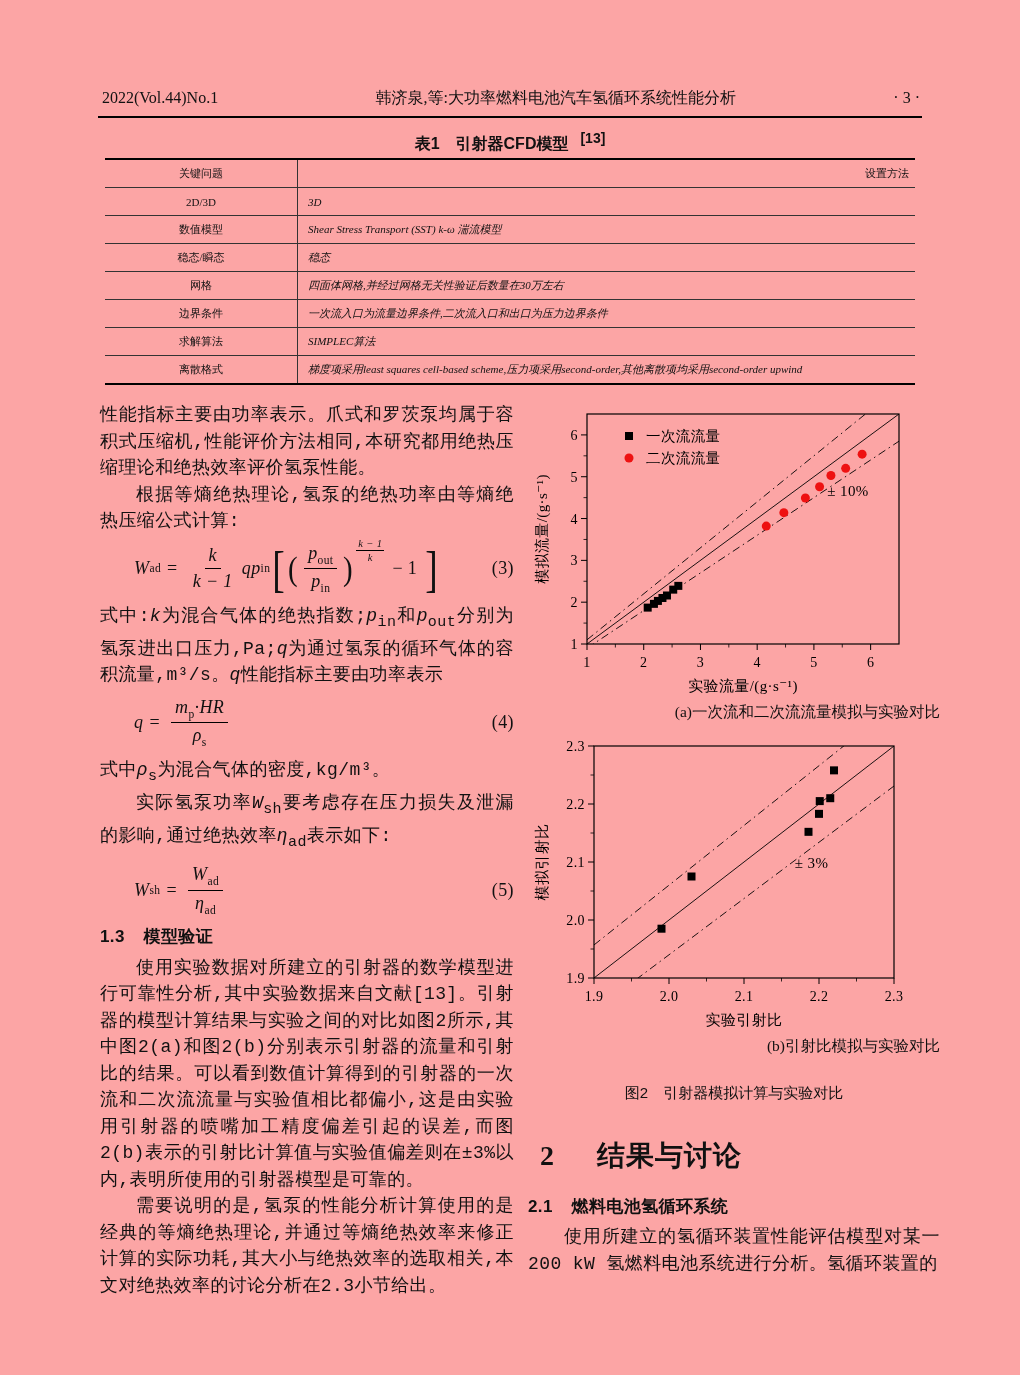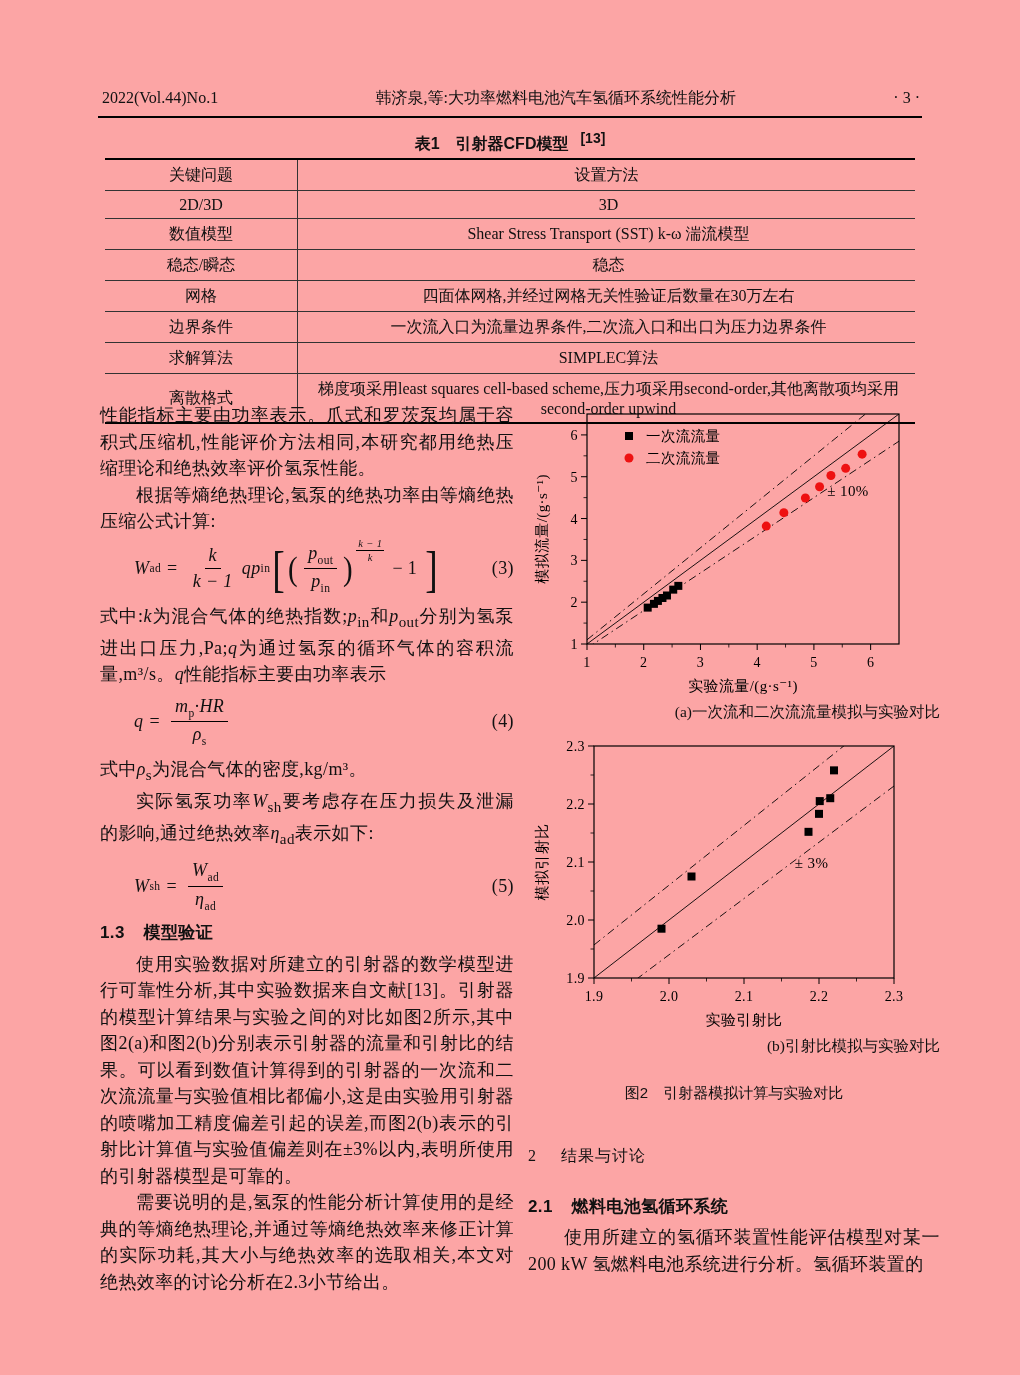--- a/index.html
+++ b/index.html
@@ -10,40 +10,40 @@
   .header{position:absolute;top:88px;left:102px;width:818px;display:flex;
           justify-content:space-between;align-items:baseline;font-size:16px;}
   .header .mid{flex:1;text-align:center;}
   .header-rule{position:absolute;top:116px;left:98px;width:824px;border-top:2px solid #000;}
 
   
   .table-caption{position:absolute;top:130px;left:0;width:100%;text-align:center;
                  font-family:"Liberation Sans","DejaVu Sans",sans-serif;font-weight:bold;font-size:16px;}
   .table-caption sup{font-size:14px;margin-left:12px;}
   table.cfd{position:absolute;top:158px;left:105px;width:810px;border-collapse:collapse;
-            font-size:16px;border-top:2.4px solid #000;border-bottom:2.4px solid #000;}
+            font-size:11px;border-top:2.4px solid #000;border-bottom:2.4px solid #000;}
   table.cfd th,table.cfd td{border-bottom:1px solid #333;padding:4.5px 6px;height:18px;font-weight:normal;}
   table.cfd tr:last-child td{border-bottom:none;}
   table.cfd th:first-child,table.cfd td:first-child{width:180px;text-align:center;border-right:1px solid #333;}
-  table.cfd th:last-child{text-align:center;}
-  table.cfd td:last-child{text-align:center;padding-left:10px;}
+  table.cfd th:last-child{text-align:right;}
+  table.cfd td:last-child{text-align:left;padding-left:10px;font-style:italic;}
 
   
   .col-left{position:absolute;left:100px;top:402px;width:414px;font-size:18px;
             line-height:26.5px;text-align:justify;letter-spacing:0.4px;}
   .col-right{position:absolute;left:528px;top:406px;width:412px;font-size:18px;
              line-height:27px;text-align:justify;letter-spacing:0.4px;}
-  p{margin:0;}
+  p{margin:0;font-family:Liberation Mono, monospace;}
   .indent{text-indent:2em;}
 
   
   .h-sub{font-family:"Liberation Sans","DejaVu Sans",sans-serif;font-weight:bold;
          font-size:17px;margin:6px 0 4px;}
   .h-sub .h-num{margin-right:1.1em;}
-  .h-main{font-size:16px;font-weight:normal;margin:36px 0 24px;letter-spacing:1px;}
+  .h-main{font-size:28px;font-weight:bold;margin:36px 12px 24px;letter-spacing:1px;}
   .h-main .h-num{margin-right:1.5em;}
 
   
   .equation{display:flex;align-items:center;margin:7px 0;}
   .eq-body{display:inline-flex;align-items:center;margin-left:34px;}
   .eq-no{margin-left:auto;}
   .var{font-style:italic;}
   .equation sub{font-size:11.5px;font-style:normal;}
   .frac{display:inline-flex;flex-direction:column;align-items:center;margin:0 5px;line-height:1.3;}
   .fnum{border-bottom:1.2px solid #000;padding:0 4px 1px;}

